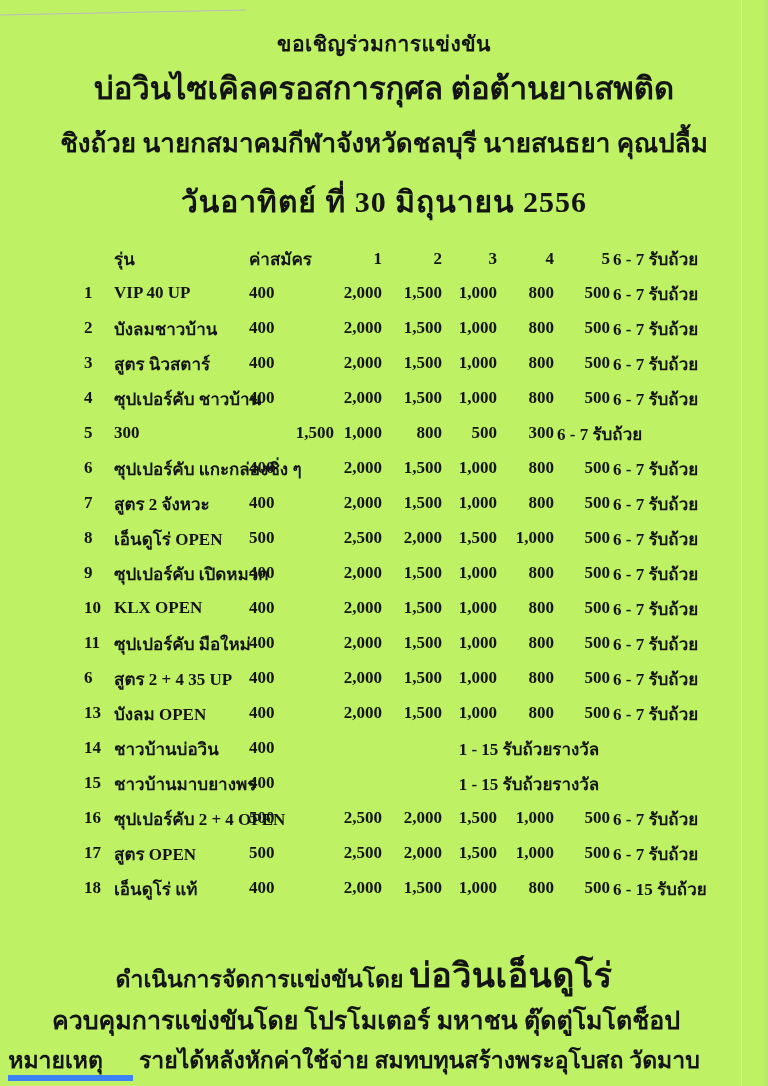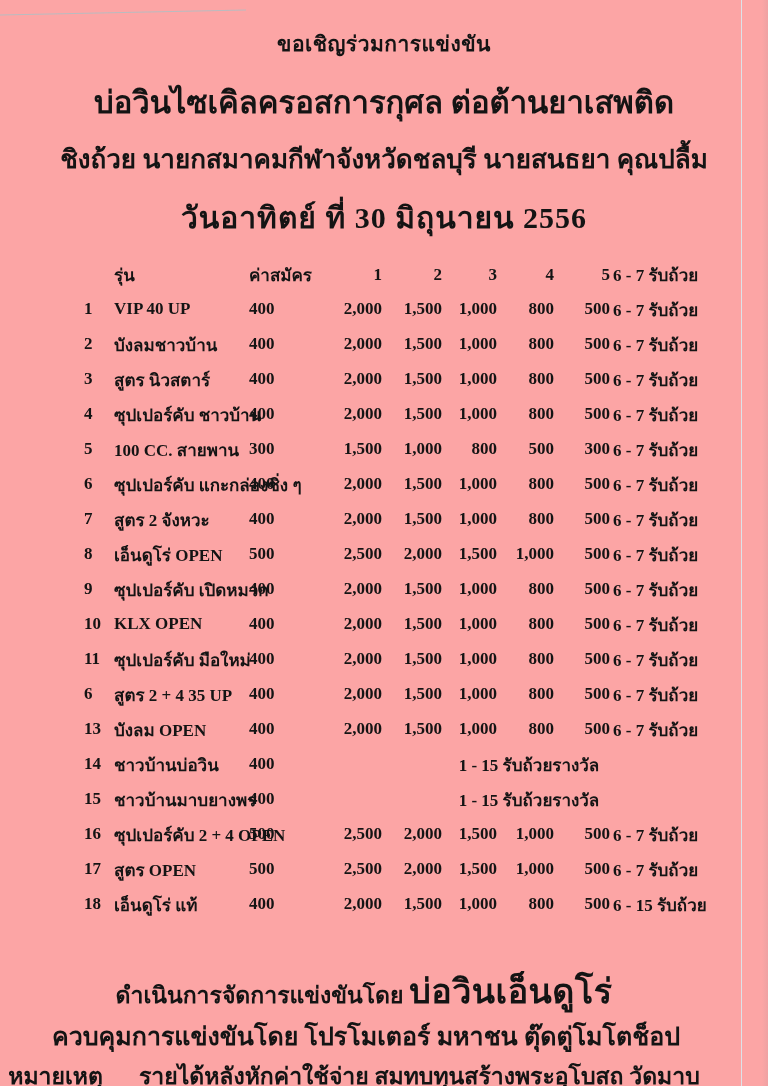--- a/index.html
+++ b/index.html
@@ -13,21 +13,21 @@
     position: relative;
     overflow: hidden;
     font-family: "Liberation Serif", "DejaVu Serif", serif;
     color: #141414;
     font-weight: bold;
   }
   .page {
     position: relative;
     width: 768px;
     height: 1086px;
-    background: #fca5a5;
+    background: #bef264;
   }
   
   .scan-top-line {
     position: absolute;
     left: -4px; top: 12px;
     width: 250px; height: 1px;
     background: #b9bcc0;
     transform: rotate(-1.2deg);
   }
   .scan-right-line {
@@ -46,21 +46,21 @@
   .center { text-align: center; }
 
   .invite {
     margin: 0;
     padding-top: 31px;
     font-size: 21px;
     line-height: 1.25;
     letter-spacing: 0.5px;
   }
   .title {
-    margin: 14px;
+    margin: 0;
     padding-top: 13px;
     font-size: 31px;
     line-height: 1.25;
   }
   .subtitle {
     margin: 12px;
     padding-top: 7px;
     font-size: 26px;
     line-height: 1.25;
     text-align: center;
@@ -197,21 +197,20 @@
           <div class="cell c-fee">400</div>
           <div class="cell c-num">2,000</div>
           <div class="cell c-num">1,500</div>
           <div class="cell c-num">1,000</div>
           <div class="cell c-num">800</div>
           <div class="cell c-num">500</div>
           <div class="cell c-troph">6 - 7 รับถ้วย</div>
         </div>
         <div class="trow">
           <div class="cell c-no">5</div>
-          <div class="cell c-class">100 CC. สายพาน</div>
           <div class="cell c-fee">300</div>
           <div class="cell c-num">1,500</div>
           <div class="cell c-num">1,000</div>
           <div class="cell c-num">800</div>
           <div class="cell c-num">500</div>
           <div class="cell c-num">300</div>
           <div class="cell c-troph">6 - 7 รับถ้วย</div>
         </div>
         <div class="trow">
           <div class="cell c-no">6</div>

